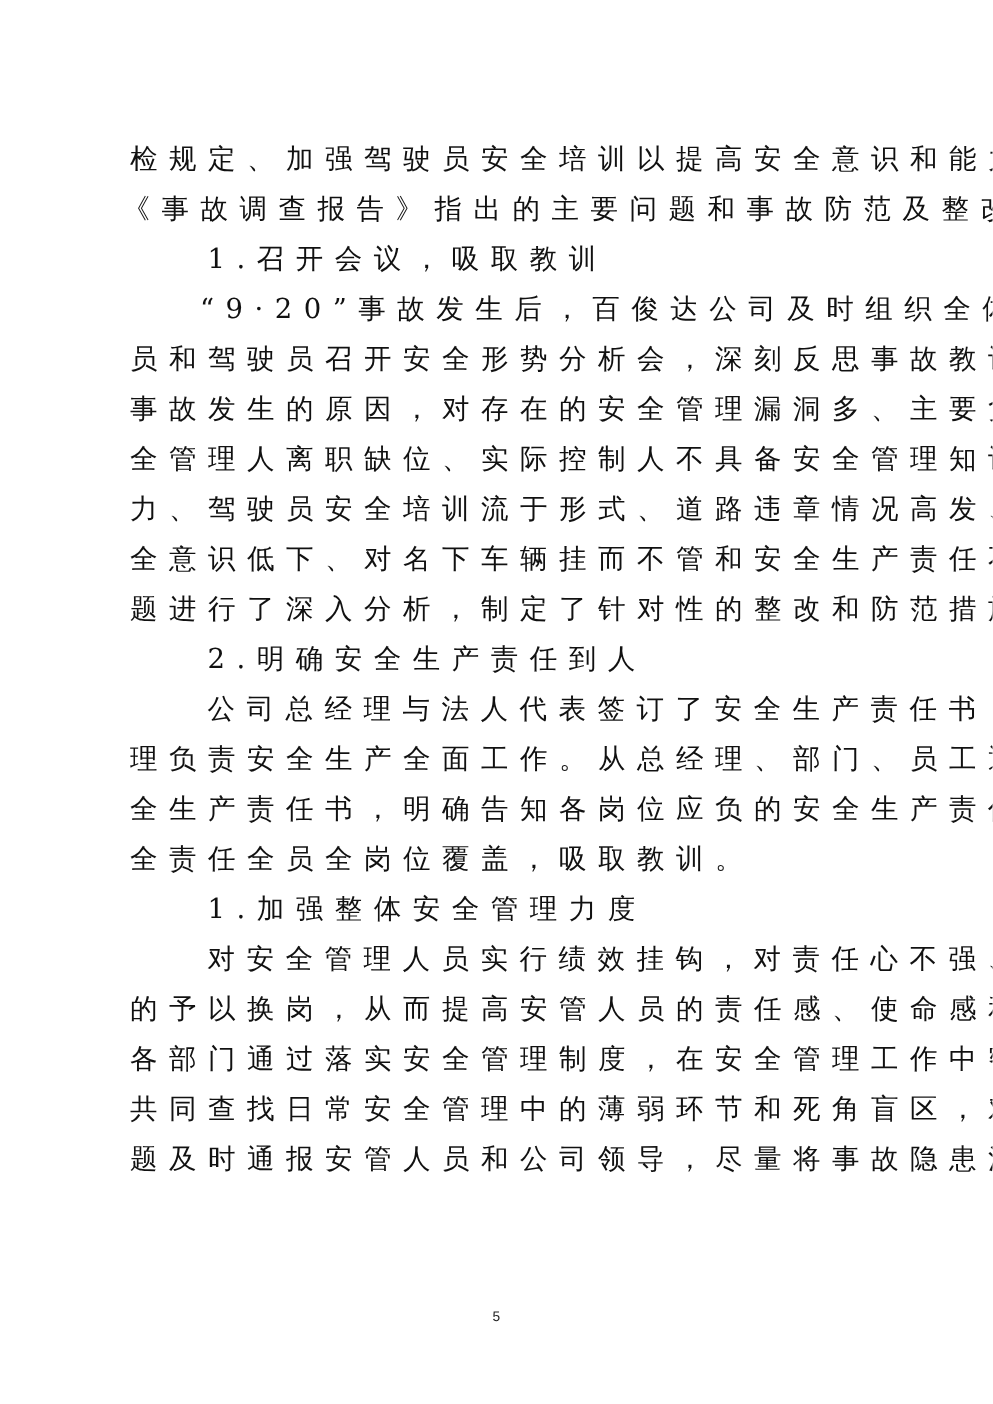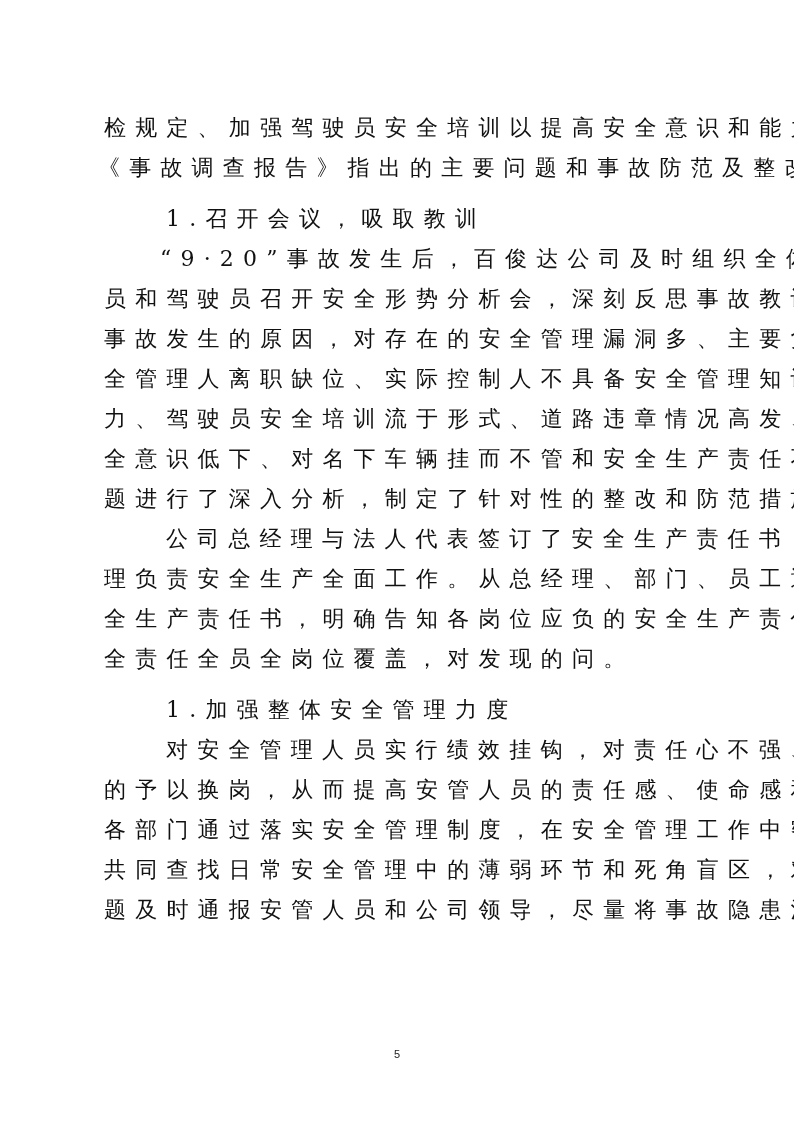--- a/index.html
+++ b/index.html
@@ -8,21 +8,21 @@
     position: absolute; left: 0; top: 0; width: 794px; height: 1123px; background: #fff;
   }
   .content {
     position: absolute; left: 104px; top: 108px; width: 598px;
     font-family: "DejaVu Serif", "Liberation Serif", serif;
     font-size: 22px; line-height: 40px; color: #111;
     letter-spacing: 9.2px;
   }
   .line { height: 40px; white-space: nowrap; overflow: visible; }
   .indent { padding-left: 62px; }
-  .heading { padding-left: 62px; margin-top: 11px; }
+  .heading { padding-left: 62px; }
   .page-number {
     position: absolute; left: 0; width: 794px; top: 1048px; text-align: center;
     font-family: "Liberation Sans", sans-serif; font-size: 11px; color: #222;
   }
 </style>
 </head>
 <body>
 
 <div class="page">
   <div class="content">
@@ -37,26 +37,27 @@
     <div>
       <div class="line" style="padding-left:56px;">“9·20”事故发生后，百俊达公司及时组织全体管理人</div>
       <div class="line">员和驾驶员召开安全形势分析会，深刻反思事故教训，剖析了</div>
       <div class="line">事故发生的原因，对存在的安全管理漏洞多、主要负责人和安</div>
       <div class="line">全管理人离职缺位、实际控制人不具备安全管理知识和管理能</div>
       <div class="line">力、驾驶员安全培训流于形式、道路违章情况高发、驾驶员安</div>
       <div class="line">全意识低下、对名下车辆挂而不管和安全生产责任不健全等问</div>
       <div class="line">题进行了深入分析，制定了针对性的整改和防范措施。</div>
     </div>
 
+    <div class="line heading">2.明确安全生产责任到人</div>
 
     <div>
       <div class="line indent">公司总经理与法人代表签订了安全生产责任书，由总经</div>
       <div class="line">理负责安全生产全面工作。从总经理、部门、员工逐级签订安</div>
       <div class="line">全生产责任书，明确告知各岗位应负的安全生产责任，达到安</div>
-      <div class="line">全责任全员全岗位覆盖，对发现的问。</div>
+      <div class="line">全责任全员全岗位覆盖，吸取教训。</div>
     </div>
 
     <div class="line heading">1.加强整体安全管理力度</div>
 
     <div>
       <div class="line indent">对安全管理人员实行绩效挂钩，对责任心不强、不称职</div>
       <div class="line">的予以换岗，从而提高安管人员的责任感、使命感和危机感。</div>
       <div class="line">各部门通过落实安全管理制度，在安全管理工作中密切配合，</div>
       <div class="line">共同查找日常安全管理中的薄弱环节和死角盲区，对发现的问</div>
       <div class="line">题及时通报安管人员和公司领导，尽量将事故隐患消除在萌芽</div>

